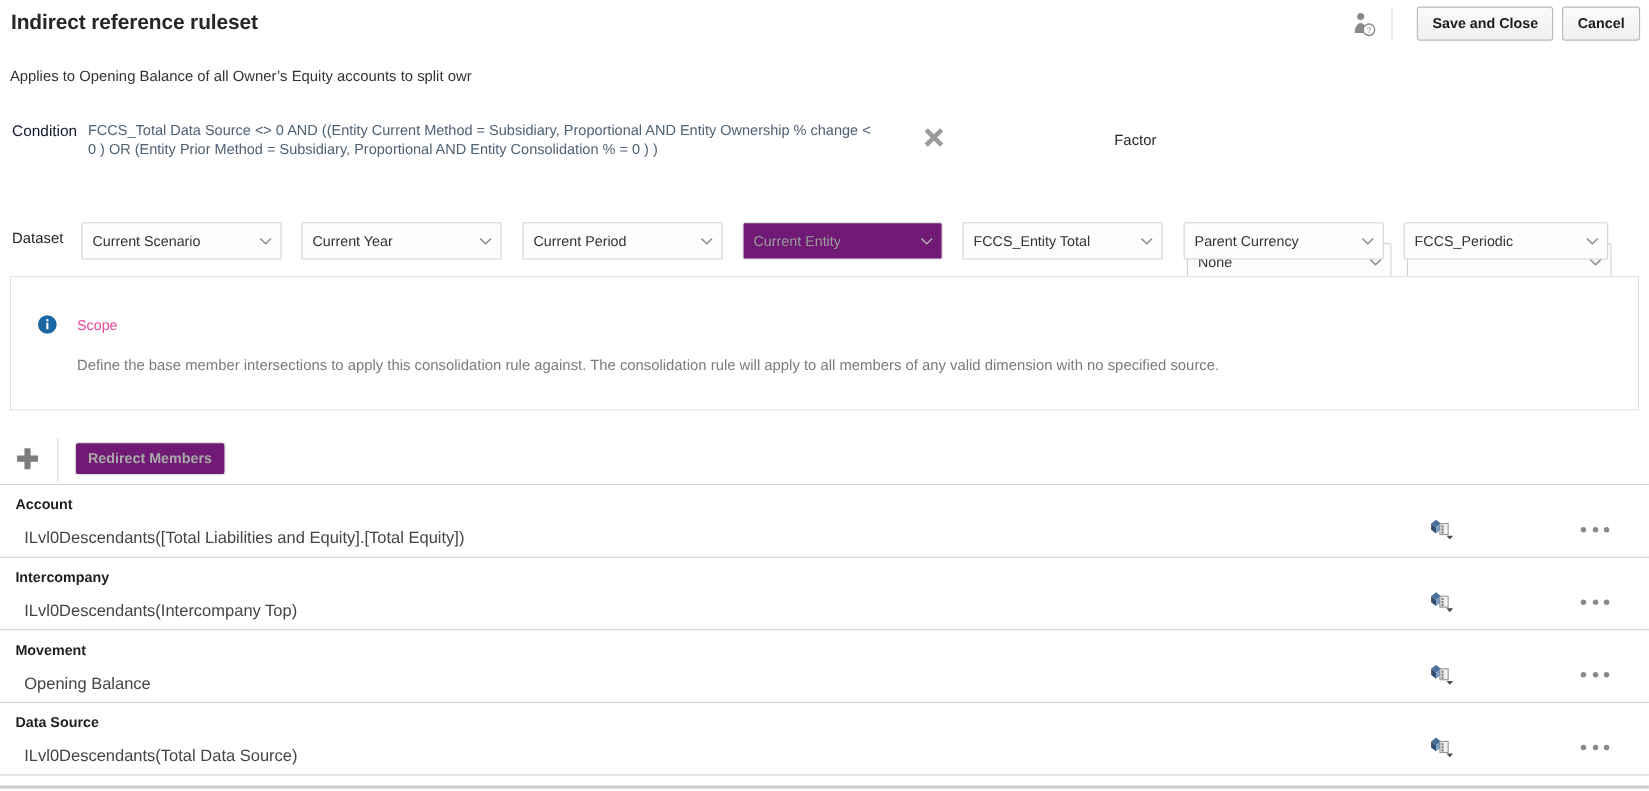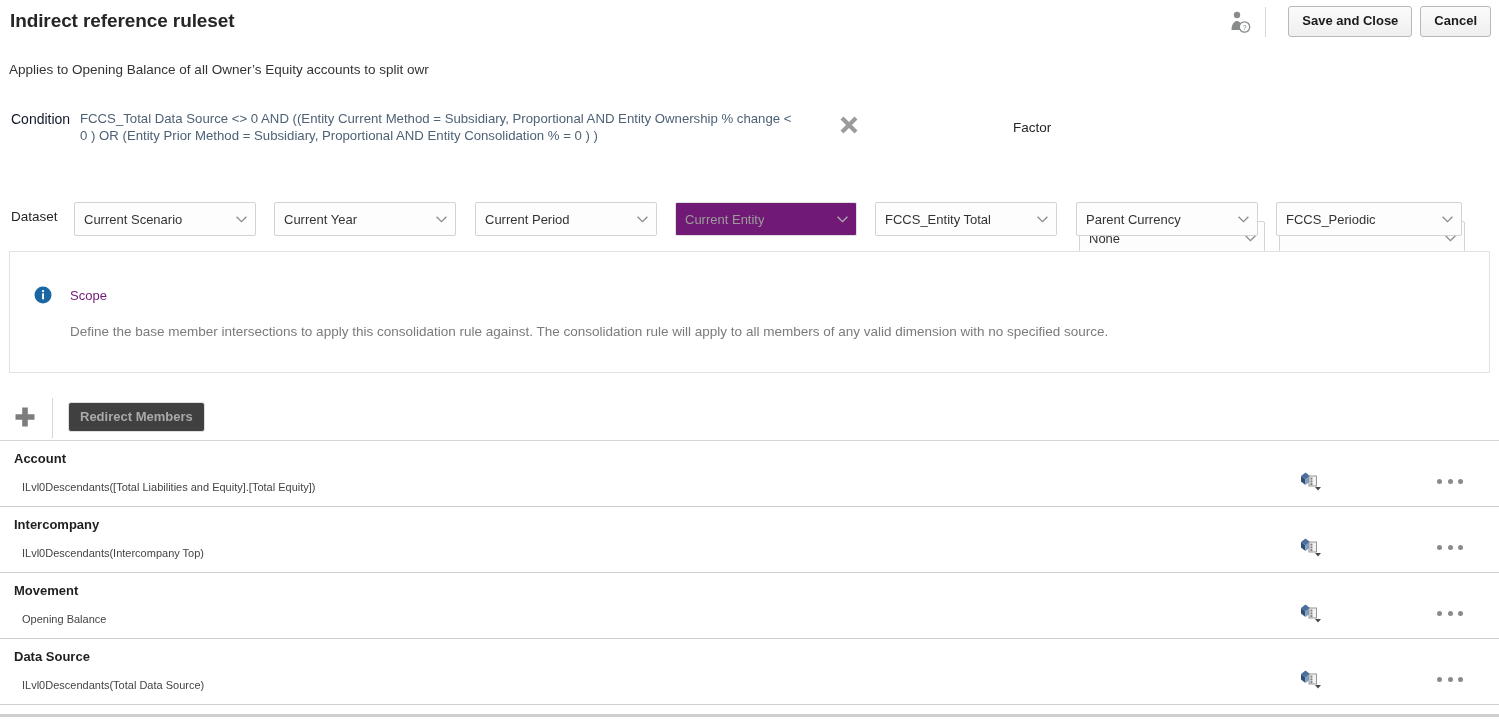--- a/index.html
+++ b/index.html
@@ -151,21 +151,21 @@
   }
   .scope-info-icon {
     position: absolute;
     left: 24px; top: 34px;
     width: 18px; height: 18px;
   }
   .scope-title {
     position: absolute;
     left: 60px; top: 36px;
     font-size: 13px;
-    color: #701a75;
+    color: #ec4899;
   }
   .scope-desc {
     position: absolute;
     left: 60px; top: 72px;
     font-size: 13.5px;
     color: #7b7b7b;
   }
 
   
   .toolbar {
@@ -187,21 +187,21 @@
     width: 1px; height: 40px;
     background: #d6d6d6;
   }
   .redirect-btn {
     position: absolute;
     left: 68px; top: 9px;
     padding: 6px 11px 7px 11px;
     font-size: 13px;
     font-weight: bold;
     color: #a9a9a9;
-    background: #404040;
+    background: #701a75;
     border: 1px solid #dedede;
     border-radius: 3px;
     white-space: nowrap;
     cursor: default;
   }
   .toolbar-rule {
     position: absolute;
     left: 316px; top: 440px;
     width: 1183px;
     height: 1px;
@@ -222,21 +222,21 @@
   .mgroup-head {
     position: absolute;
     left: 14px; top: 10px;
     font-size: 13px;
     font-weight: bold;
     color: #1f1f1f;
   }
   .mgroup-value {
     position: absolute;
     left: 22px; top: 40px;
-    font-size: 11px;
+    font-size: 15px;
     color: #444444;
   }
   .member-sel-icon {
     position: absolute;
     right: 175px; top: 30px;
     width: 24px; height: 20px;
     cursor: pointer;
   }
   .row-menu {
     position: absolute;

